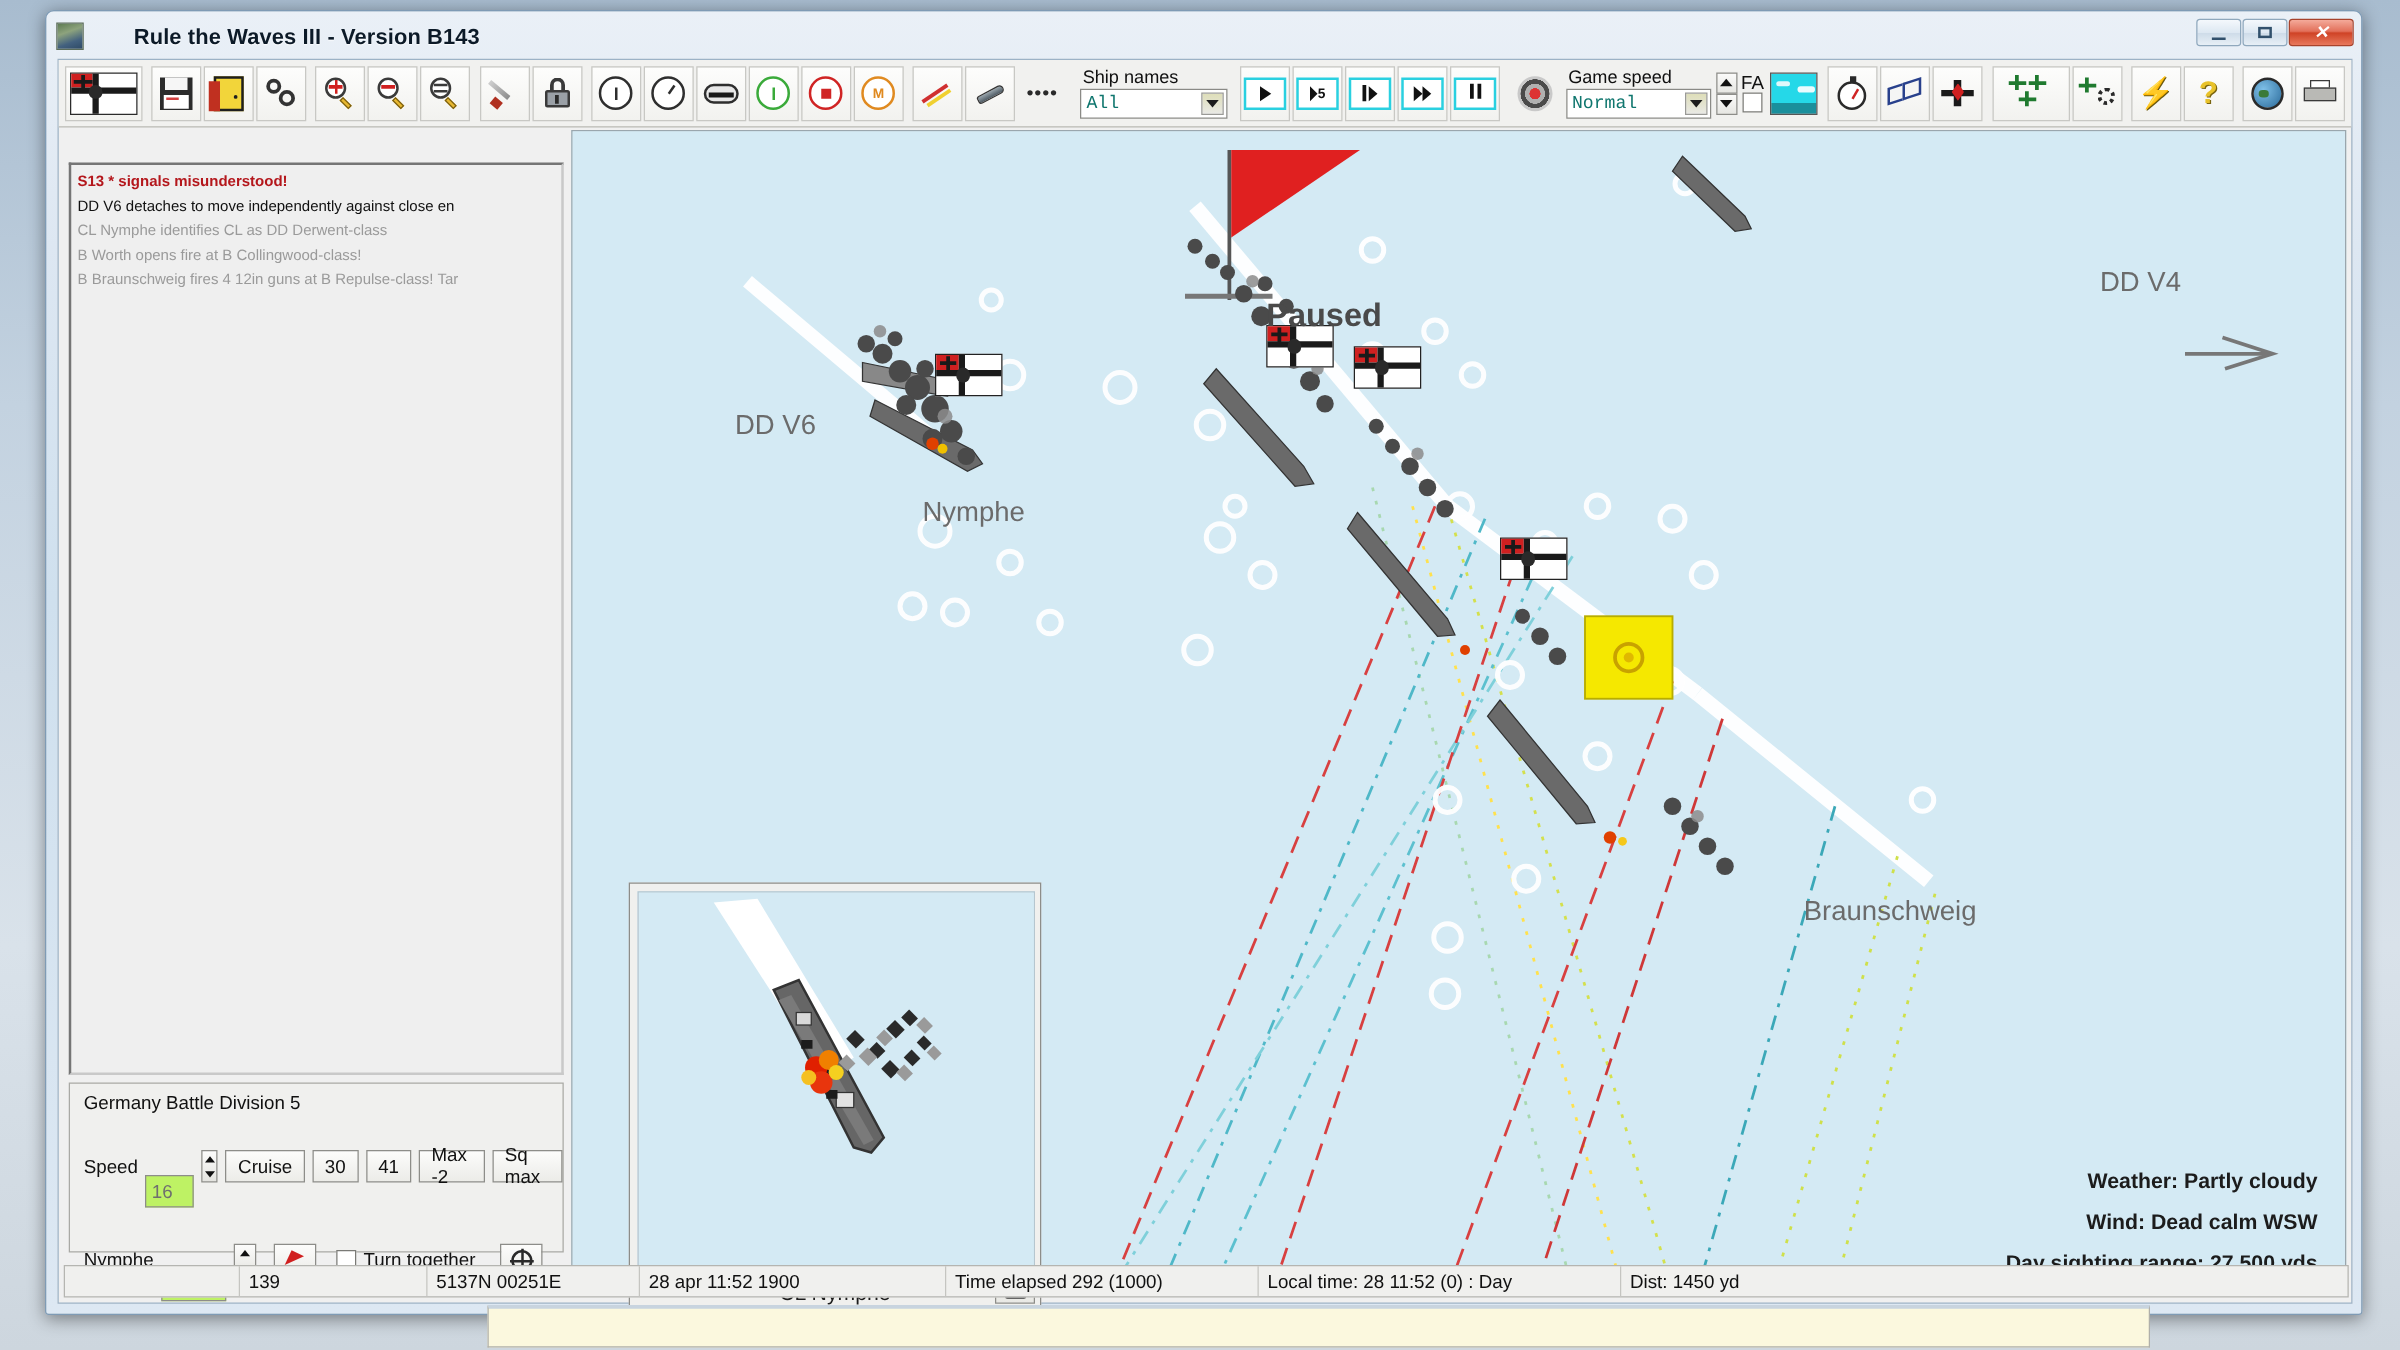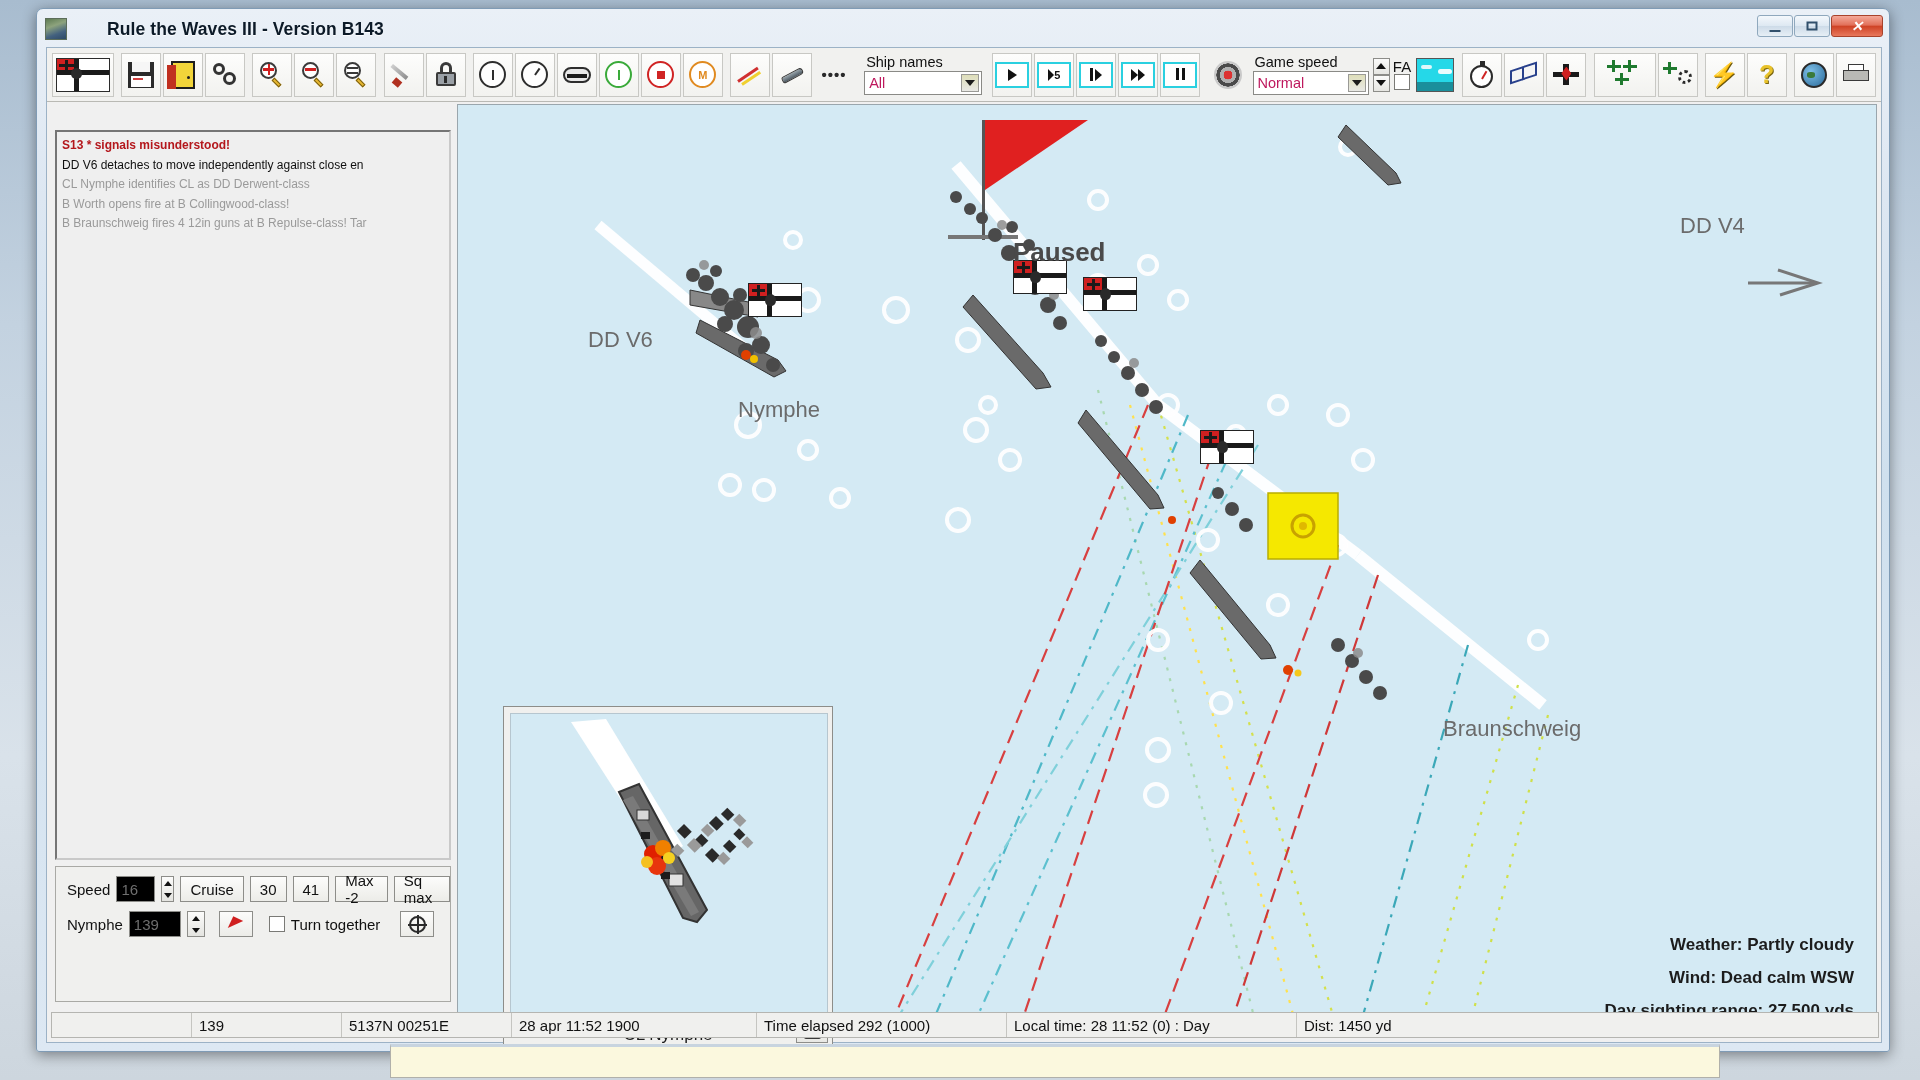--- a/index.html
+++ b/index.html
@@ -167,21 +167,21 @@
   .grp { display: flex; flex-direction: column; justify-content: center; margin: 0 4px; }
   .grp .cap { font-size: 14.5px; color: #101010; line-height: 14px; padding-left: 2px; }
   .combo-wrap { position: relative; }
   .combo-wrap .arrow {
     position:absolute; right: 2px; top: 2px; width: 18px; height: 18px;
     background: linear-gradient(180deg,#f8f8f6,#dedeb9 0%, #e9e9e5 100%);
     border:1px solid #9a9a96; display:flex;align-items:center;justify-content:center;
   }
   .combo-wrap .arrow::after { content:""; border-left: 5px solid transparent; border-right:5px solid transparent;
      border-top: 6px solid #1c1c1c; }
-  .combo-txt { position:absolute; left: 4px; top: 3px; font-size: 14.5px; color:#be185d; }
+  .combo-txt { position:absolute; left: 4px; top: 3px; font-size: 14.5px; color:#0f766e;font-family:Liberation Mono, monospace; }
 
   .vcr {
     width: 34px; height: 26px; border: 2px solid #2ad0e0;
     background: #fff; display:flex;align-items:center;justify-content:center;
     font-size: 11px; font-weight:bold; color:#111;
   }
   .vcr .tri { width:0;height:0;border-left: 9px solid #111; border-top:6px solid transparent;
               border-bottom: 6px solid transparent;}
   .vcr .barL { width: 3px; height: 13px; background:#111; margin-right:2px;}
   .vcr .pause i { display:inline-block; width:3px;height:12px;background:#111;margin:0 1.5px;}
@@ -260,22 +260,22 @@
   .log-line.dim { color: #9a9a9a; }
 
   #divpanel {
     position: absolute; left: 4px; top: 762px; width: 396px; height: 136px;
     background: #f0f0ee; border: 1px solid #a9a9a5;
   }
   #divpanel .dtitle { font-size: 15px; color:#111; padding: 7px 0 0 11px;}
   .row { display: flex; align-items: center; padding-left: 11px; margin-top: 9px; gap: 6px;}
   .row .lab { font-size: 15px; color:#111; }
   .numfield {
-    width: 52px; height: 26px; border: 1px solid #8d8d89; background:#000000;
-    font-size: 15px; color: #6f6f6f; display:flex; align-items:center; padding-left:4px;
+    width: 52px; height: 26px; border: 1px solid #8d8d89; background:#bef264;
+    font-size: 15px; color: #6f6f6f; display:flex; align-items:center; padding-left:4px;margin-top:40px;
   }
   .numspin { width: 18px; height: 26px; display:flex; flex-direction:column;
              border:1px solid #8d8d89; background: linear-gradient(180deg,#fcfcfb,#e4e4e0);}
   .numspin div { flex:1; display:flex;align-items:center;justify-content:center;}
   .numspin .u::after{content:"";border-left:4px solid transparent;border-right:4px solid transparent;border-bottom:5px solid #111;}
   .numspin .d::after{content:"";border-left:4px solid transparent;border-right:4px solid transparent;border-top:5px solid #111;}
   .gbtn {
     height: 26px; padding: 0 9px; font-size: 15px; color:#111;
     border:1px solid #8d8d89; background: linear-gradient(180deg,#fcfcfb,#ececE8);
     display:flex;align-items:center; justify-content:center;
@@ -615,20 +615,21 @@
 
       <div id="logbox">
         <div class="log-line alert">S13 * signals misunderstood!</div>
         <div class="log-line normal">DD V6 detaches to move independently against close en</div>
         <div class="log-line dim">CL Nymphe identifies CL as DD Derwent-class</div>
         <div class="log-line dim">B Worth opens fire at B Collingwood-class!</div>
         <div class="log-line dim">B Braunschweig fires 4 12in guns at B Repulse-class! Tar</div>
       </div>
 
       <div id="divpanel">
+        <div class="dtitle">Germany Battle Division 5</div>
 
         <div class="row">
           <span class="lab">Speed</span>
           <div class="numfield">16</div>
           <div class="numspin">
               <div class="u"></div>
               <div class="d"></div>
             </div>
           <div class="gbtn">Cruise</div>
           <div class="gbtn">30</div>

